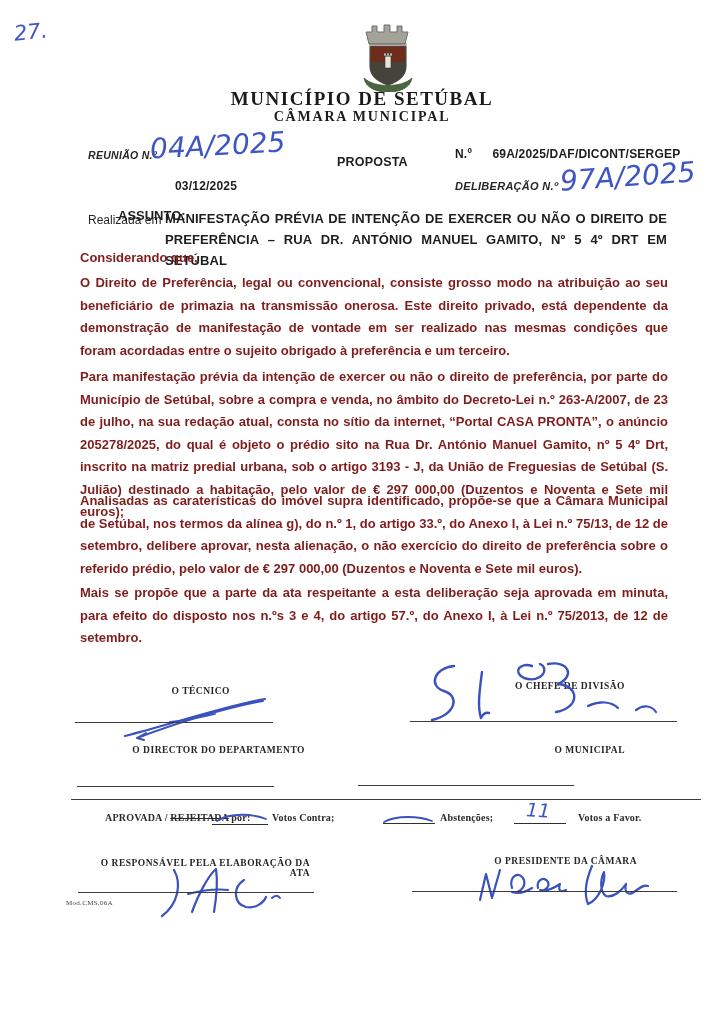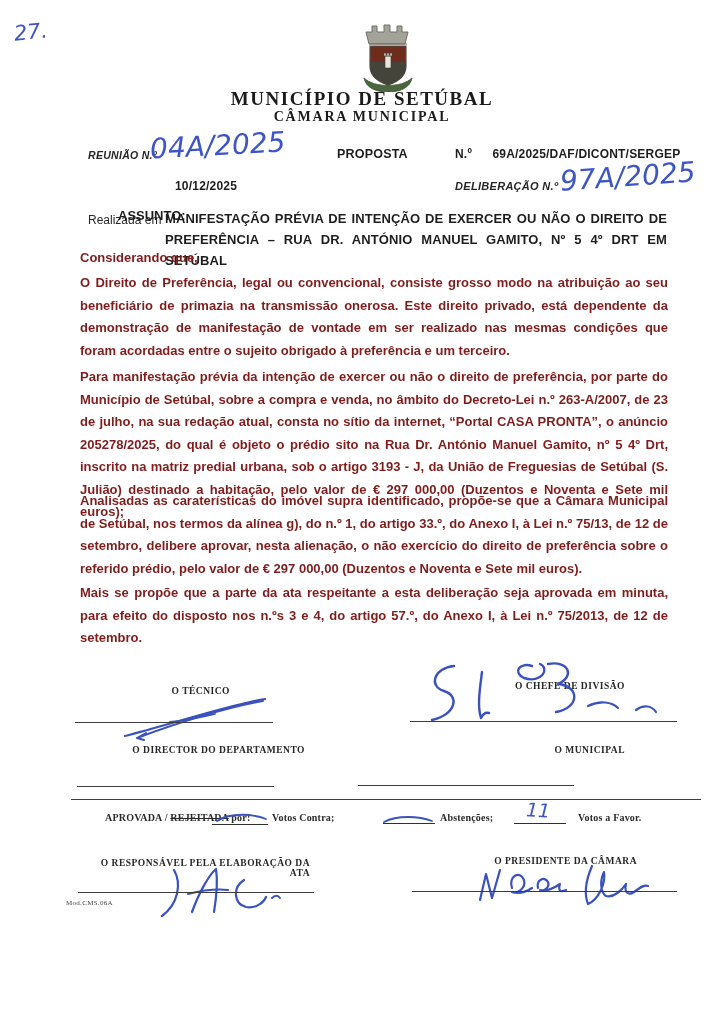--- a/index.html
+++ b/index.html
@@ -51,28 +51,28 @@
 
       <path d="M12 56 C 22 66 50 66 60 56 C 58 66 48 70 36 70 C 24 70 14 66 12 56 Z" fill="#4a663f" stroke="#39502f" stroke-width="0.8"></path>
     </svg>
   </div>
 
   <div class="abs council" style="left:212px;top:109px;width:300px;">CÂMARA MUNICIPAL</div>
   <div class="abs muni" style="left:162px;top:88px;width:400px;">MUNICÍPIO DE SETÚBAL</div>
 
   <div class="abs metalabel" style="left:88px;top:149px;">REUNIÃO N.º</div>
   <div class="abs hand" style="left:150px;top:129px;font-size:28px;transform:rotate(-3deg);">04A/2025</div>
-  <div class="abs metabold" style="left:337px;top:147px;font-size:12.5px;">PROPOSTA</div>
+  <div class="abs metabold" style="left:337px;top:155px;font-size:12.5px;">PROPOSTA</div>
   <div class="abs" style="left:455px;top:144px;">
     <span class="metabold">N.º</span>
     <span class="metabold" style="margin-left:16px;text-align:right;">69A/2025/DAF/DICONT/SERGEP</span>
   </div>
 
   <div class="abs metalabel2" style="left:88px;top:179px;margin-top:34px;">Realizada em</div>
-  <div class="abs metabold" style="left:175px;top:179px;">10/12/2025</div>
+  <div class="abs metabold" style="left:175px;top:179px;">03/12/2025</div>
   <div class="abs metalabel" style="left:455px;top:180px;font-size:11px;">DELIBERAÇÃO N.º</div>
   <div class="abs hand" style="left:560px;top:160px;font-size:28px;transform:rotate(-4deg);">97A/2025</div>
 
   <div class="abs subject-label" style="left:80px;top:208px;">ASSUNTO:</div>
   <div class="abs subject-text" style="left:165px;top:208px;width:502px;">MANIFESTAÇÃO PRÉVIA DE INTENÇÃO DE EXERCER OU NÃO O DIREITO DE PREFERÊNCIA – RUA DR. ANTÓNIO MANUEL GAMITO, Nº 5 4º DRT EM SETÚBAL</div>
 
   <div class="abs bodytext" style="left:80px;top:247px;width:588px;">Considerando que,</div>
   <p class="abs bodytext" style="left:80px;top:272px;width:588px;">O Direito de Preferência, legal ou convencional, consiste grosso modo na atribuição ao seu beneficiário de primazia na transmissão onerosa. Este direito privado, está dependente da demonstração de manifestação de vontade em ser realizado nas mesmas condições que foram acordadas entre o sujeito obrigado à preferência e um terceiro.</p>
   <p class="abs bodytext" style="left:80px;top:366px;width:588px;">Para manifestação prévia da intenção de exercer ou não o direito de preferência, por parte do Município de Setúbal, sobre a compra e venda, no âmbito do Decreto-Lei n.º 263-A/2007, de 23 de julho, na sua redação atual, consta no sítio da internet, “Portal CASA PRONTA”, o anúncio 205278/2025, do qual é objeto o prédio sito na Rua Dr. António Manuel Gamito, nº 5 4º Drt, inscrito na matriz predial urbana, sob o artigo 3193 - J, da União de Freguesias de Setúbal (S. Julião) destinado a habitação, pelo valor de € 297 000,00 (Duzentos e Noventa e Sete mil euros);</p>
   <p class="abs bodytext" style="left:80px;top:490px;width:588px;">Analisadas as caraterísticas do imóvel supra identificado, propõe-se que a Câmara Municipal de Setúbal, nos termos da alínea g), do n.º 1, do artigo 33.º, do Anexo I, à Lei n.º 75/13, de 12 de setembro, delibere aprovar, nesta alienação, o não exercício do direito de preferência sobre o referido prédio, pelo valor de € 297 000,00 (Duzentos e Noventa e Sete mil euros).</p>

